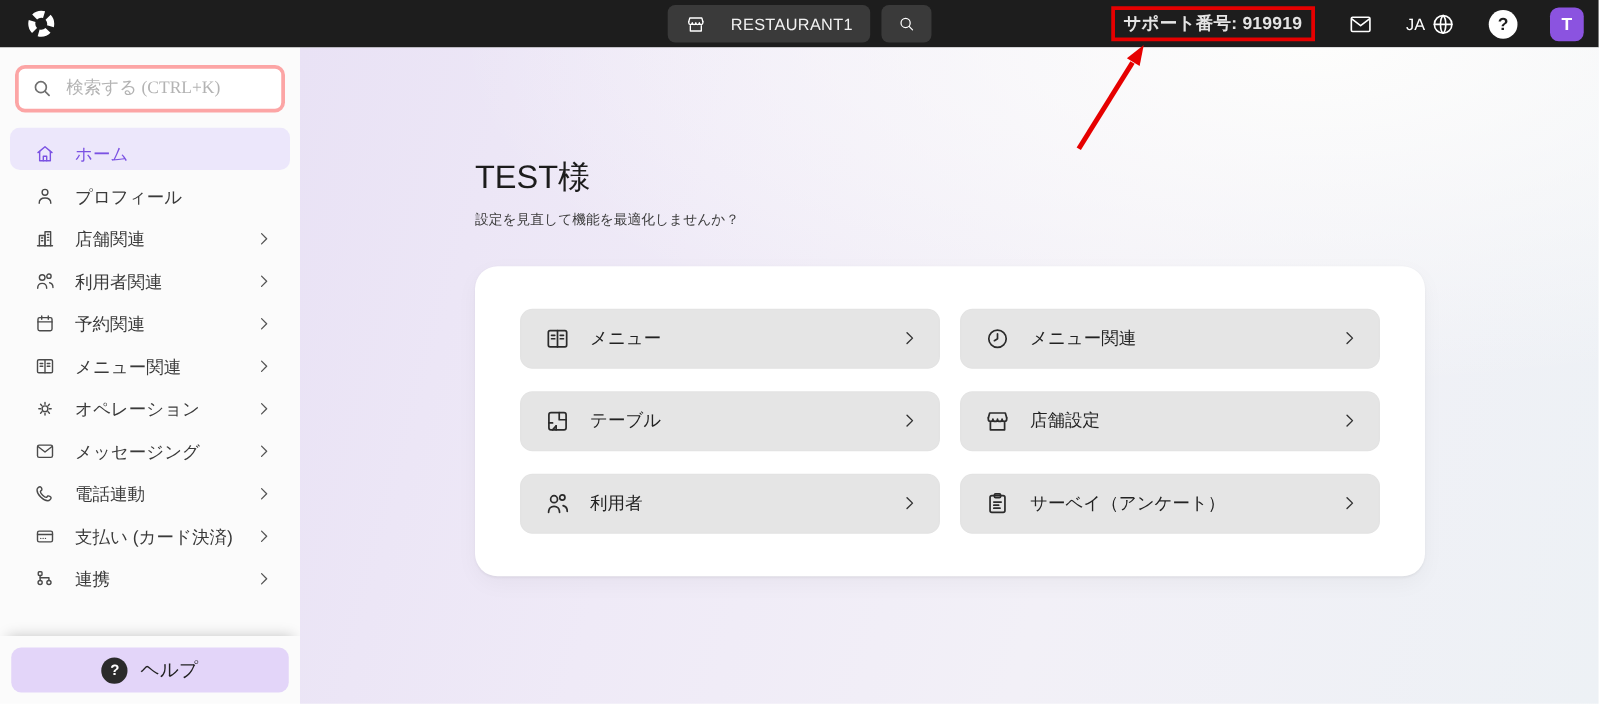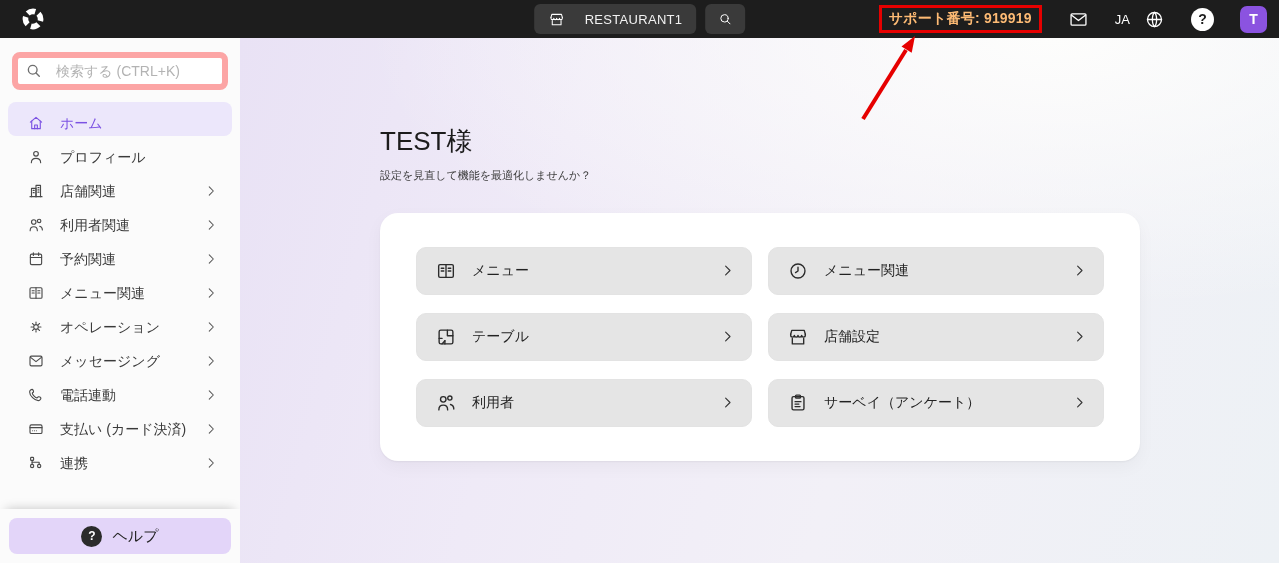--- a/index.html
+++ b/index.html
@@ -11,40 +11,40 @@
   .header { height:38px; background:#1d1d1d; display:flex; align-items:center;
     position:relative; flex:0 0 38px; padding:0 12px 0 18px; }
   .logo { width:30px; height:30px; display:flex; align-items:center; justify-content:center; }
   .header-center { position:absolute; left:50%; transform:translateX(-50%);
     display:flex; align-items:center; gap:9px; }
   .hbtn { background:#3a3a3a; color:#f2f2f2; border:none; border-radius:6px; height:30px;
     display:flex; align-items:center; gap:20px; padding:0 14px; font-size:13px;
     letter-spacing:.3px; cursor:pointer; font-family:inherit; }
   .hbtn.icon-only { width:40px; justify-content:center; padding:0; }
   .header-right { margin-left:auto; display:flex; align-items:center; gap:26px; }
-  .support-box { color:#fdba74; font-size:14px; font-weight:bold; letter-spacing:.2px;
+  .support-box { color:#e5e5e5; font-size:14px; font-weight:bold; letter-spacing:.2px;
     border:3px solid #e60000; padding:2px 7px; white-space:nowrap; }
-  .lang { display:flex; align-items:center; gap:14px; color:#ffffff; font-size:13px; }
+  .lang { display:flex; align-items:center; gap:4px; color:#ffffff; font-size:13px; }
   .qmark-header { width:23px; height:23px; border-radius:50%; background:#ffffff; color:#1d1d1d;
     font-size:14px; font-weight:bold; display:flex; align-items:center; justify-content:center; }
   .avatar { width:27px; height:27px; border-radius:7px; background:#8b53e0; color:#ffffff;
     font-size:14px; font-weight:bold; display:flex; align-items:center; justify-content:center; }
   .hdr-ic svg { display:block; stroke:#ffffff; fill:none; stroke-width:1.5;
     stroke-linecap:round; stroke-linejoin:round; }
 
   
   .body-row { flex:1; display:flex; min-height:0; }
 
   
   .sidebar { width:240px; flex:0 0 240px; background:#fbfbfb; position:relative;
     display:flex; flex-direction:column; }
   .search-wrap { margin:14px 12px 0 12px; position:relative; }
-  .search-input { width:100%; height:38px; border:6px solid #fca5a5; border-radius:8px;
+  .search-input { width:100%; height:38px; border:3px solid #fca5a5; border-radius:8px;
     background:#ffffff; padding:0 10px 0 38px; font-size:14px; color:#333; outline:none;
-    font-family:Liberation Sans, sans-serif; }
+    font-family:Liberation Serif, serif; }
   .search-input::placeholder { color:#b3b3b3; }
   .search-ic { position:absolute; left:12px; top:9px; }
   .search-ic svg { stroke:#6f6f6f; fill:none; stroke-width:1.7; stroke-linecap:round; }
   .nav { margin-top:12px; flex:1; overflow:hidden; }
   .nav-item { height:34px; margin:0 8px; border-radius:8px; display:flex; align-items:center;
     padding:7px 14px 0 19px; color:#3a3a3a; cursor:pointer; }
   .nav-item.active { background:#ece7fb; color:#7b52e3; }
   .nav-icon { width:18px; height:18px; margin-right:15px; flex:0 0 18px; }
   .nav-icon svg, .chev svg { display:block; width:18px; height:18px; stroke:currentColor;
     fill:none; stroke-width:1.5; stroke-linecap:round; stroke-linejoin:round; }

